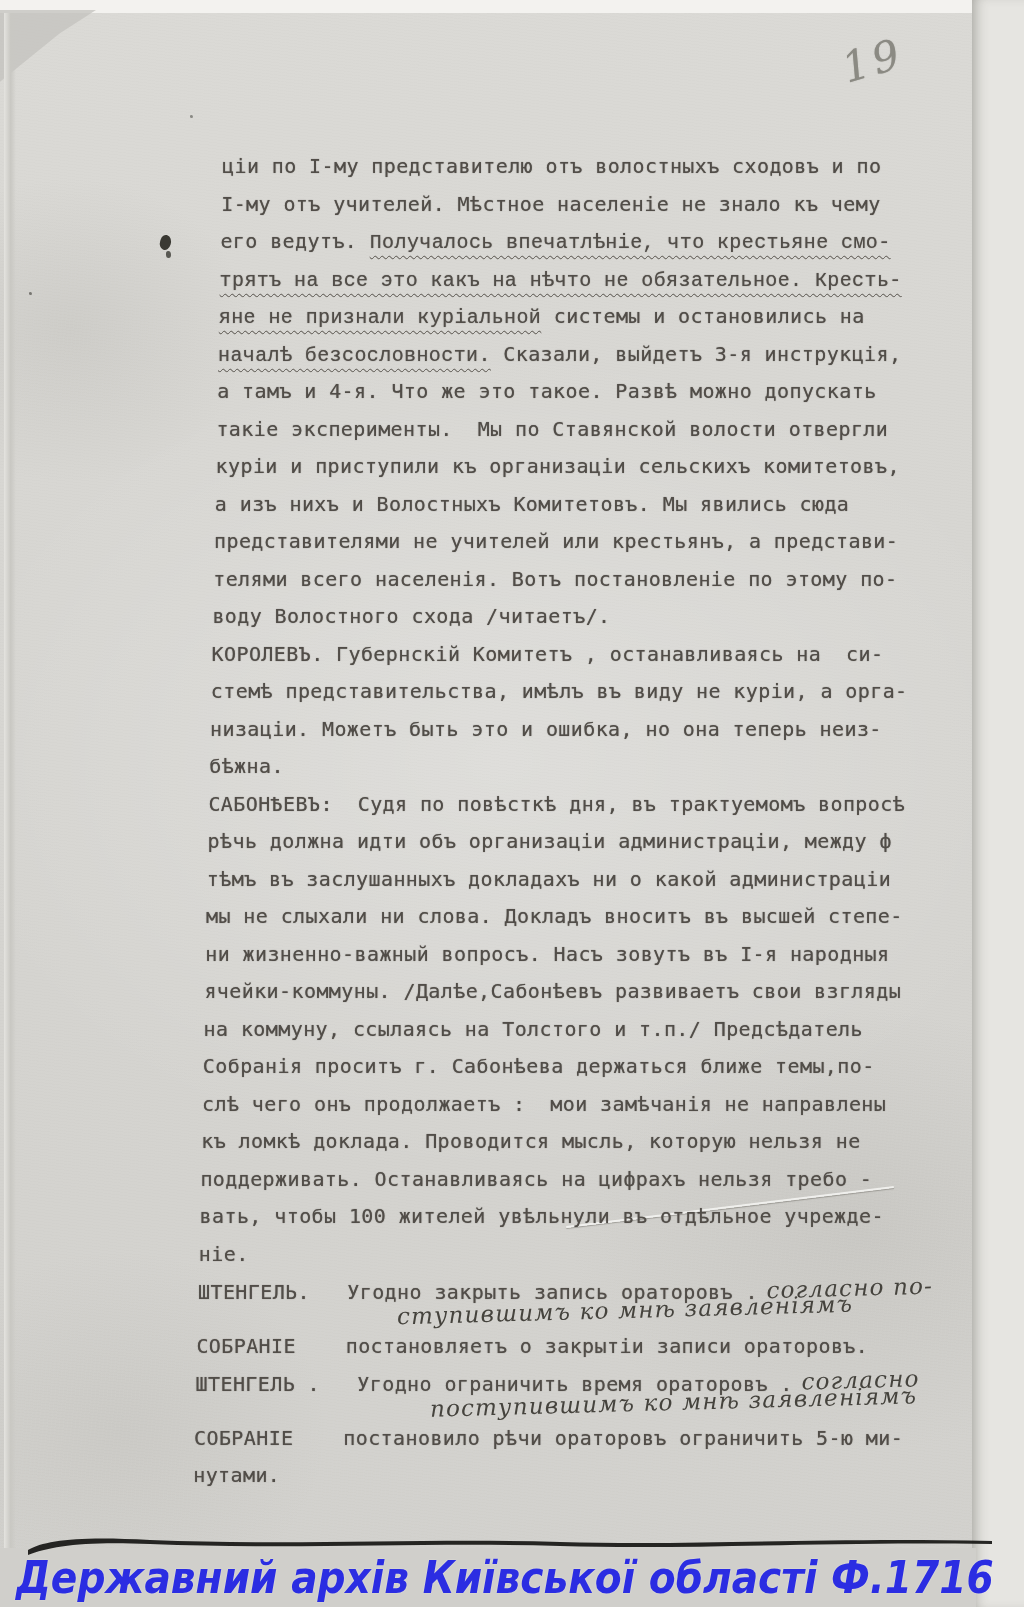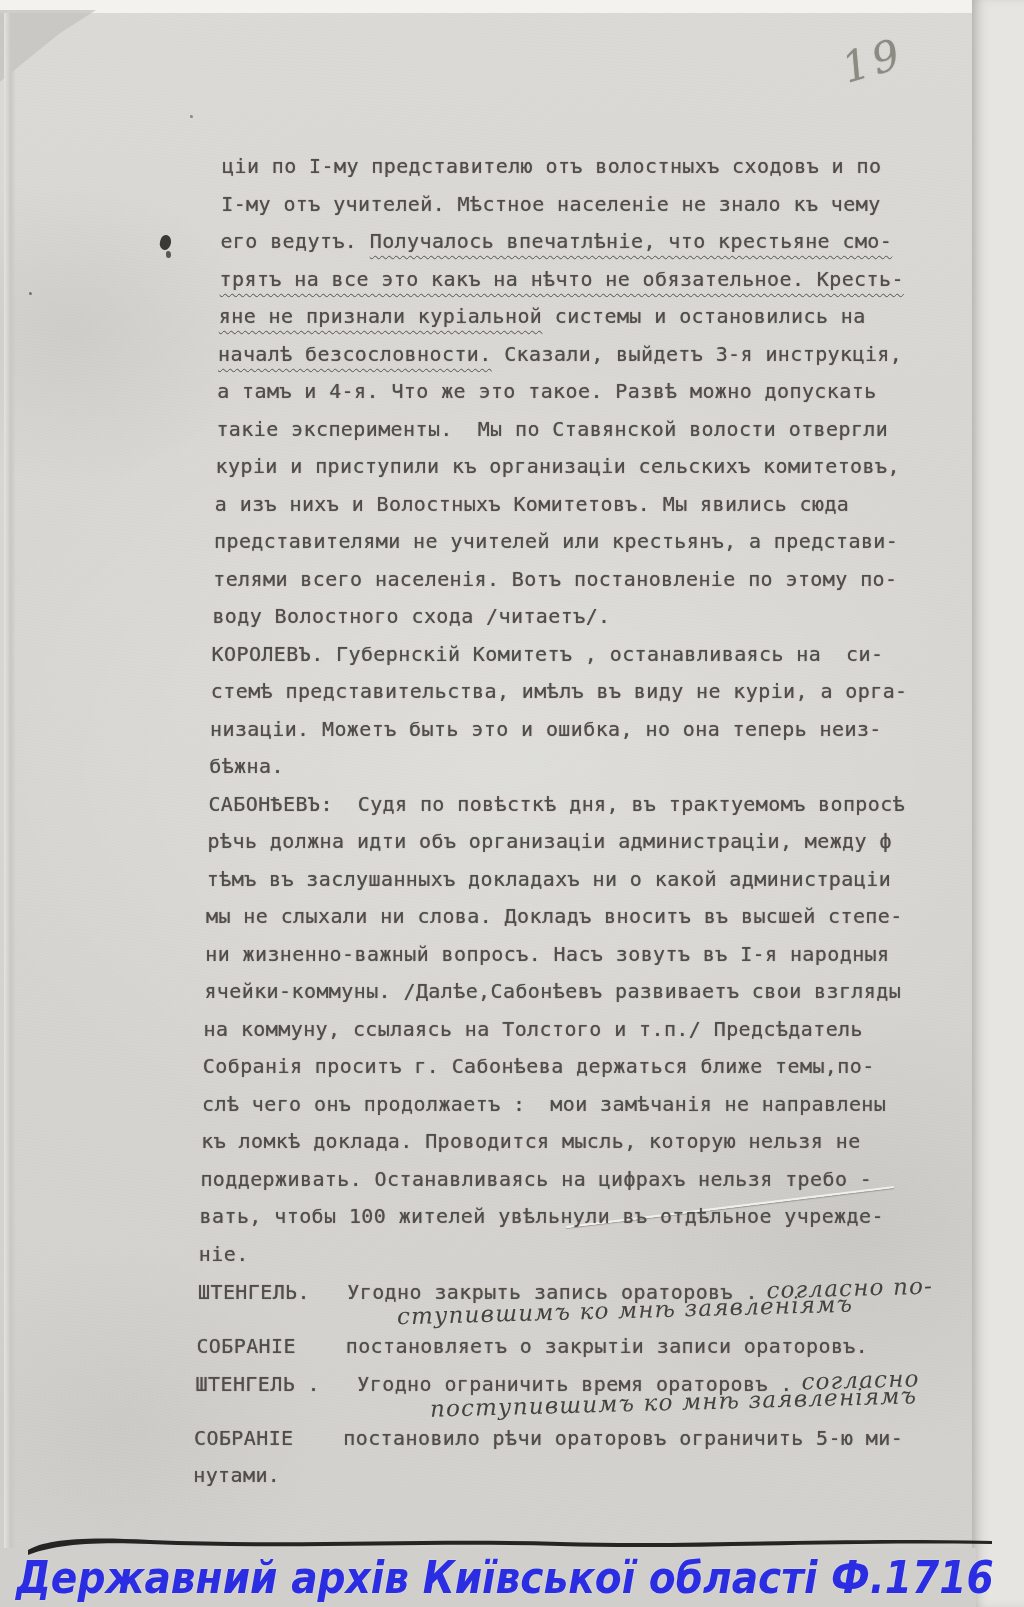--- a/index.html
+++ b/index.html
@@ -38,21 +38,21 @@
     box-shadow:inset 10px 0 14px -8px rgba(70,70,64,0.45);
   }
   .bottom-paper{position:absolute;left:0;top:1548px;width:976px;height:59px;background:#d0cfcb;}
   .bottom-edge-svg{position:absolute;left:0;top:1532px;width:1000px;height:28px;}
   
   .text-block{position:absolute;left:222px;top:148px;white-space:pre;}
   .line{height:37.5px;line-height:37.5px;font-size:20px;letter-spacing:.4px;color:#514d48;
         text-shadow:0 0 1px rgba(82,78,72,0.75);}
   .line.hand{height:26px;line-height:22px;margin-top:-9px;}
   .u{text-decoration:underline;text-decoration-style:wavy;
-     text-decoration-color:rgba(92,90,82,0.55);text-decoration-thickness:1px;text-underline-offset:7px;}
+     text-decoration-color:rgba(92,90,82,0.55);text-decoration-thickness:1px;text-underline-offset:7px;font-family:Liberation Mono, monospace;}
   .h{font-family:"DejaVu Serif",serif;font-style:italic;font-size:23px;color:#45433d;
      letter-spacing:1.2px;display:inline-block;transform:rotate(-1.6deg) translateY(-3px);
      text-shadow:none;}
   
   .page-number{
     position:absolute;left:842px;top:36px;font-family:"DejaVu Serif",serif;font-style:italic;
     font-size:42px;color:#8b8a83;transform:rotate(-16deg);letter-spacing:4px;
     text-shadow:0 0 1px rgba(139,138,131,0.6);
   }
   

